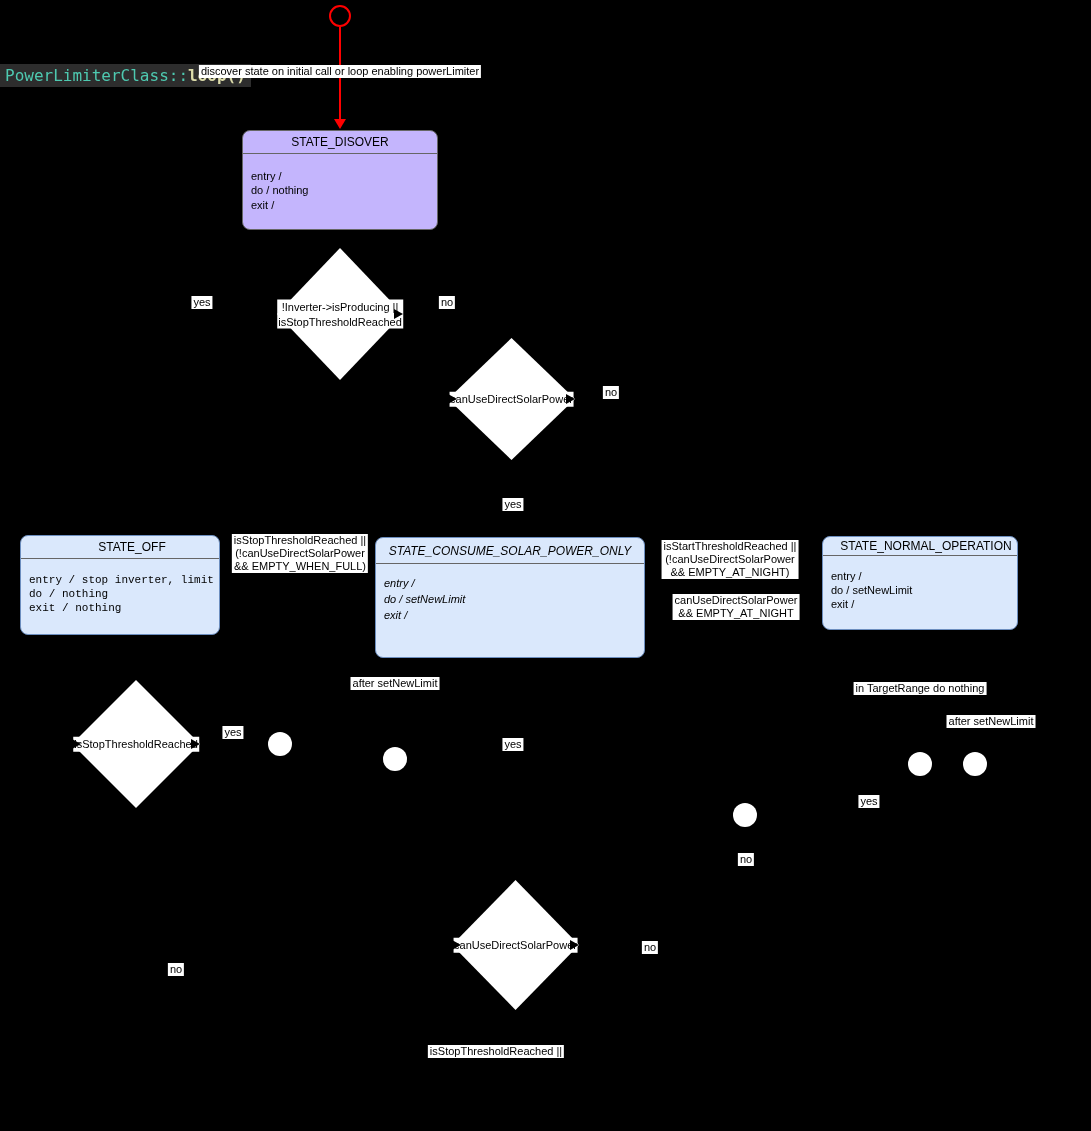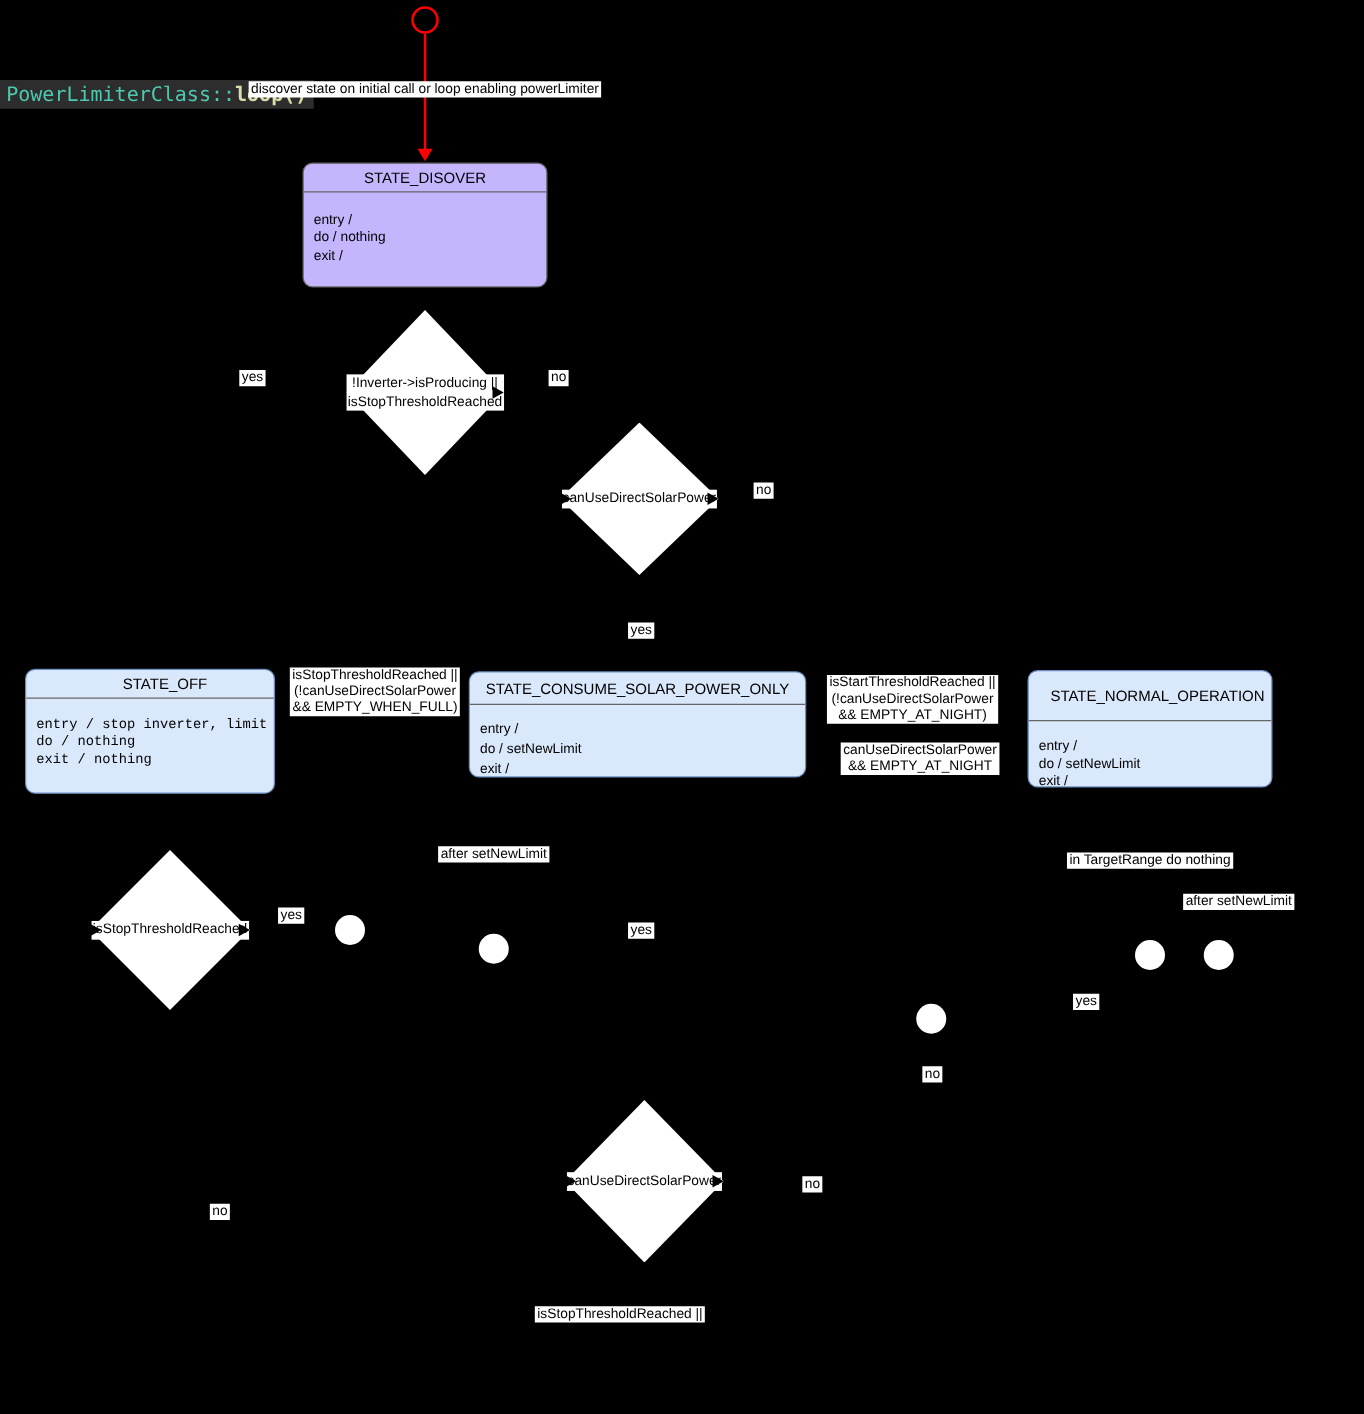--- a/index.html
+++ b/index.html
@@ -110,37 +110,37 @@
       <div>entry / stop inverter, limit lower limit</div>
       <div>do / nothing</div>
       <div>exit / nothing</div>
     </div>
   </div>
 
   <div class="lbl" style="left:300px; top:534px;">isStopThresholdReached ||
 (!canUseDirectSolarPower
 &amp;&amp; EMPTY_WHEN_FULL)</div>
 
-  <div class="state blue" style="left:375px; top:537px; width:270px; height:85px;">
+  <div class="state blue" style="left:375px; top:537px; width:270px; height:121px;font-style:italic;">
     <div class="state-title" style="height:26px;">STATE_CONSUME_SOLAR_POWER_ONLY</div>
     <div class="state-body" style="padding-top:12px; line-height:15.8px;">
       <div>entry /</div>
       <div>do / setNewLimit</div>
       <div>exit /</div>
     </div>
   </div>
 
   <div class="lbl" style="left:730px; top:540px;">isStartThresholdReached ||
 (!canUseDirectSolarPower
 &amp;&amp; EMPTY_AT_NIGHT)</div>
   <div class="lbl" style="left:736px; top:594px;">canUseDirectSolarPower
 &amp;&amp; EMPTY_AT_NIGHT</div>
 
   <div class="state blue" style="left:822px; top:536px; width:196px; height:94px;">
-    <div class="state-title" style="height:40px;padding-left:12px;">STATE_NORMAL_OPERATION</div>
+    <div class="state-title" style="height:19px;padding-left:12px;">STATE_NORMAL_OPERATION</div>
     <div class="state-body" style="padding-top:12.5px; line-height:14.3px;">
       <div>entry /</div>
       <div>do / setNewLimit</div>
       <div>exit /</div>
     </div>
   </div>
 
   <div class="diamond" style="left:72px; top:680px; width:128px; height:128px;">
     <div class="shape"></div>
     <div class="dtext">isStopThresholdReached</div>

